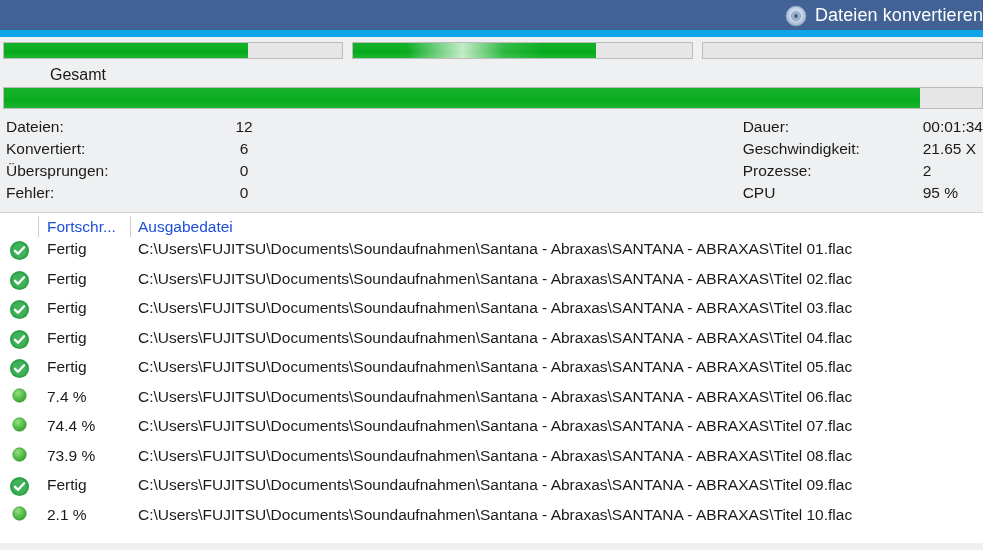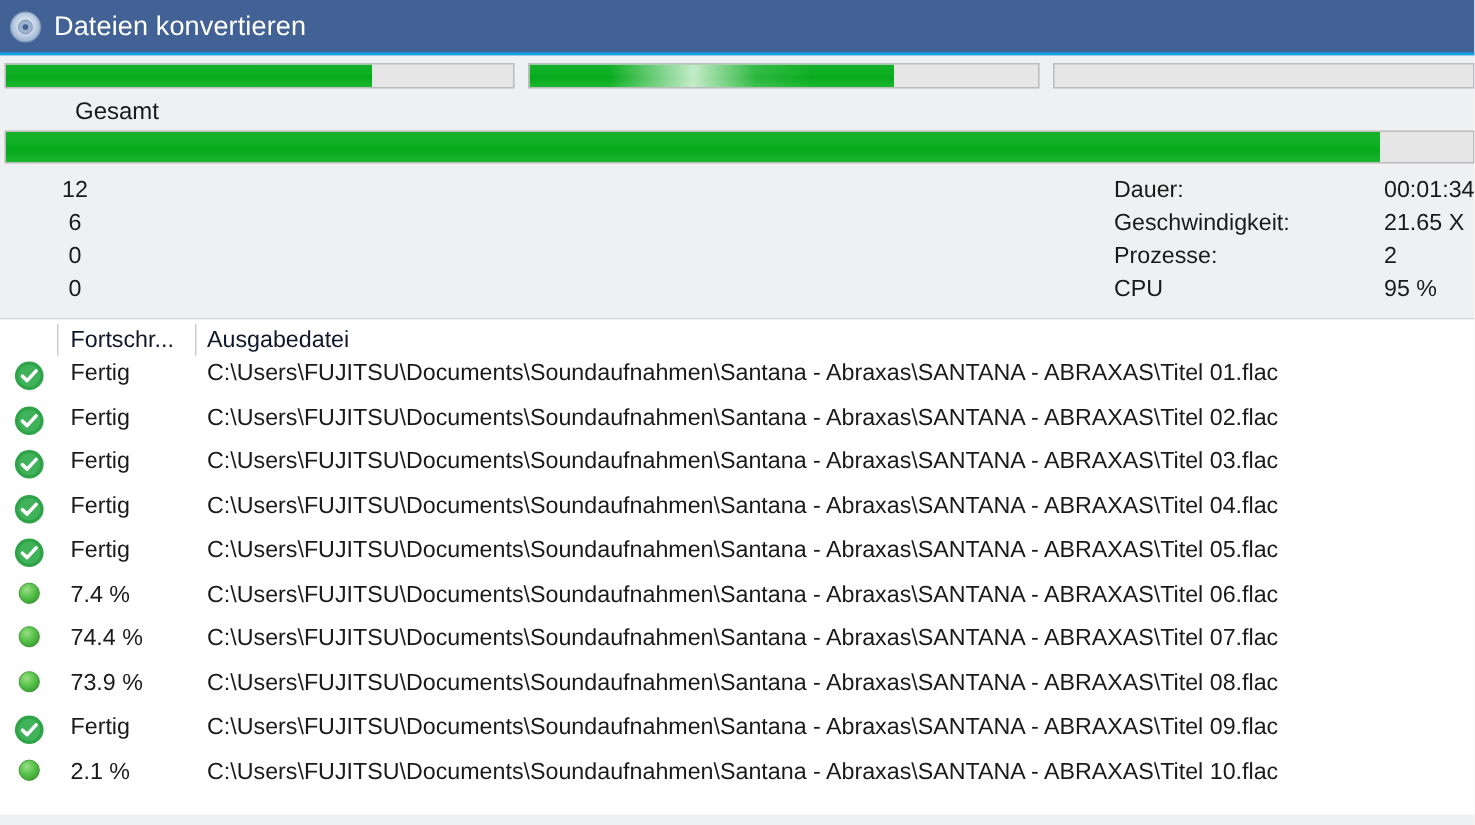--- a/index.html
+++ b/index.html
@@ -16,21 +16,22 @@
   }
 
   
   .titlebar {
     height: 37px;
     background: #426295;
     display: flex;
     align-items: center;
     padding-left: 6px;
     box-sizing: border-box;
-    border-bottom: 2px solid #0ea5e9;
+    border-bottom: 7px solid #0ea5e9;
+    justify-content: flex-end;
   }
   .disc-icon {
     width: 22px;
     height: 22px;
     flex: 0 0 22px;
     margin-right: 8px;
     margin-top: 1px;
   }
   .title-text {
     color: #ffffff;
@@ -124,21 +125,21 @@
     background: #ffffff;
     height: 330px;
     position: relative;
     overflow: hidden;
   }
   .list-header {
     height: 27px;
     display: flex;
     align-items: center;
     font-size: 15.5px;
-    color: #0f172a;
+    color: #1d4ed8;
     position: relative;
   }
   .hdr-sep {
     position: absolute;
     top: 3px;
     height: 21px;
     width: 1px;
     background: #cdcdcd;
   }
   #hdrsep1 { left: 38px; }
@@ -208,20 +209,26 @@
   </div>
 </div>
 
 <div class="gesamt-label">Gesamt</div>
 <div class="overall-bar">
   <div class="fill" id="overall-fill" style="width: 93.7%;"></div>
 </div>
 
 <div class="stats">
   <div class="stats-col left">
+    <div class="stat-labels">
+      <div class="stat-row">Dateien:</div>
+      <div class="stat-row">Konvertiert:</div>
+      <div class="stat-row">Übersprungen:</div>
+      <div class="stat-row">Fehler:</div>
+    </div>
     <div class="stat-values">
       <div class="stat-row">12</div>
       <div class="stat-row">6</div>
       <div class="stat-row">0</div>
       <div class="stat-row">0</div>
     </div>
   </div>
   <div class="stats-col right">
     <div class="stat-labels">
       <div class="stat-row">Dauer:</div>

